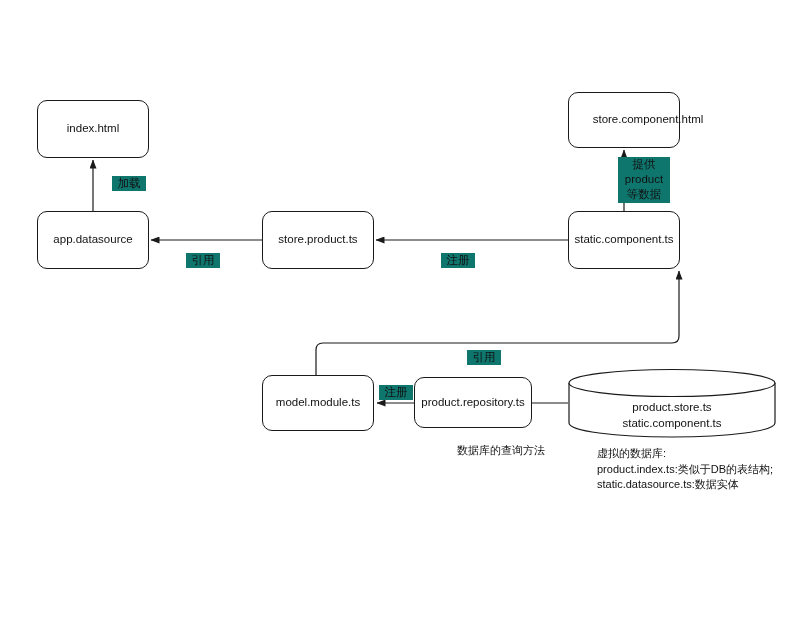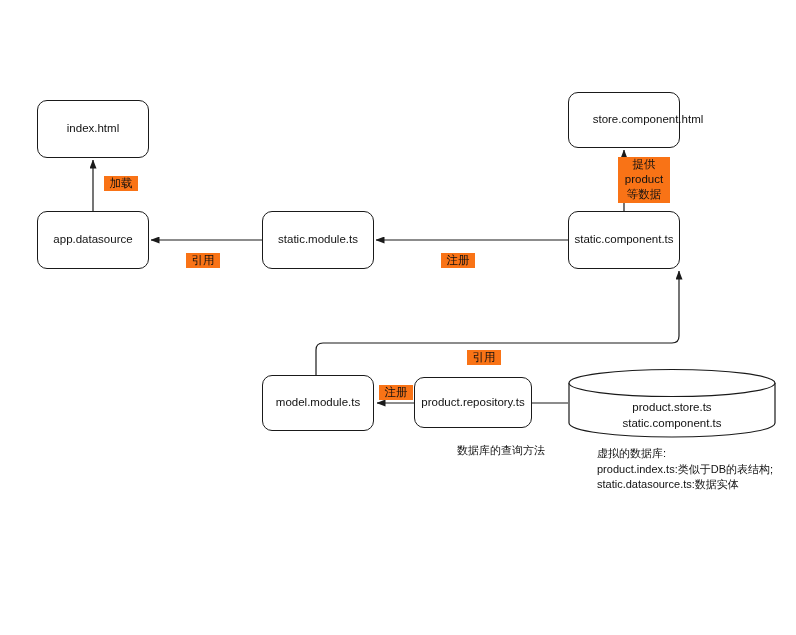--- a/index.html
+++ b/index.html
@@ -39,21 +39,21 @@
     color: #111111;
     line-height: 1.35;
     white-space: nowrap;
   }
   .edge-label {
     position: absolute;
     font-size: 11.5px;
     color: #111111;
     text-align: center;
     line-height: 1.32;
-    background: #f97316;
+    background: #0f766e;
     white-space: pre;
     pointer-events: none;
   }
   .note {
     position: absolute;
     font-size: 11px;
     color: #111111;
     line-height: 1.42;
     white-space: pre;
     margin-left: 36px;
@@ -116,21 +116,21 @@
 
   <div class="node" style="left:37px; top:100px; width:112px; height:58px;">
     <span>index.html</span>
   </div>
 
   <div class="node" style="left:37px; top:211px; width:112px; height:58px;">
     <span>app.datasource</span>
   </div>
 
   <div class="node" style="left:262px; top:211px; width:112px; height:58px;">
-    <span>static.module.ts</span>
+    <span>store.product.ts</span>
   </div>
 
   <div class="node" style="left:568px; top:211px; width:112px; height:58px;">
     <span>static.component.ts</span>
   </div>
 
   <div class="node" style="left:568px; top:92px; width:112px; height:56px;padding-left:48px;">
     <span>store.component.html</span>
   </div>
 
@@ -144,21 +144,21 @@
 
   <div class="db-wrap" style="left:568px; top:368px; width:208px; height:70px;">
     <svg width="208" height="70" viewBox="0 0 208 70" xmlns="http://www.w3.org/2000/svg">
       <path d="M1,15 L1,55 C1,63 47,69 104,69 C161,69 207,63 207,55 L207,15" fill="#ffffff" stroke="#1a1a1a" stroke-width="1.2"></path>
       <ellipse cx="104" cy="15" rx="103" ry="13.5" fill="#ffffff" stroke="#1a1a1a" stroke-width="1.2"></ellipse>
     </svg>
     <div class="db-text" style="top:32px;">product.store.ts</div>
     <div class="db-text" style="top:48px;">static.component.ts</div>
   </div>
 
-  <div class="edge-label" style="left:104px; top:176px; width:34px;">加载</div>
+  <div class="edge-label" style="left:112px; top:176px; width:34px;">加载</div>
 
   <div class="edge-label" style="left:186px; top:253px; width:34px;">引用</div>
 
   <div class="edge-label" style="left:441px; top:253px; width:34px;">注册</div>
 
   <div class="edge-label" style="left:618px; top:157px; width:52px;">提供
 product
 等数据</div>
 
   <div class="edge-label" style="left:467px; top:350px; width:34px;">引用</div>

